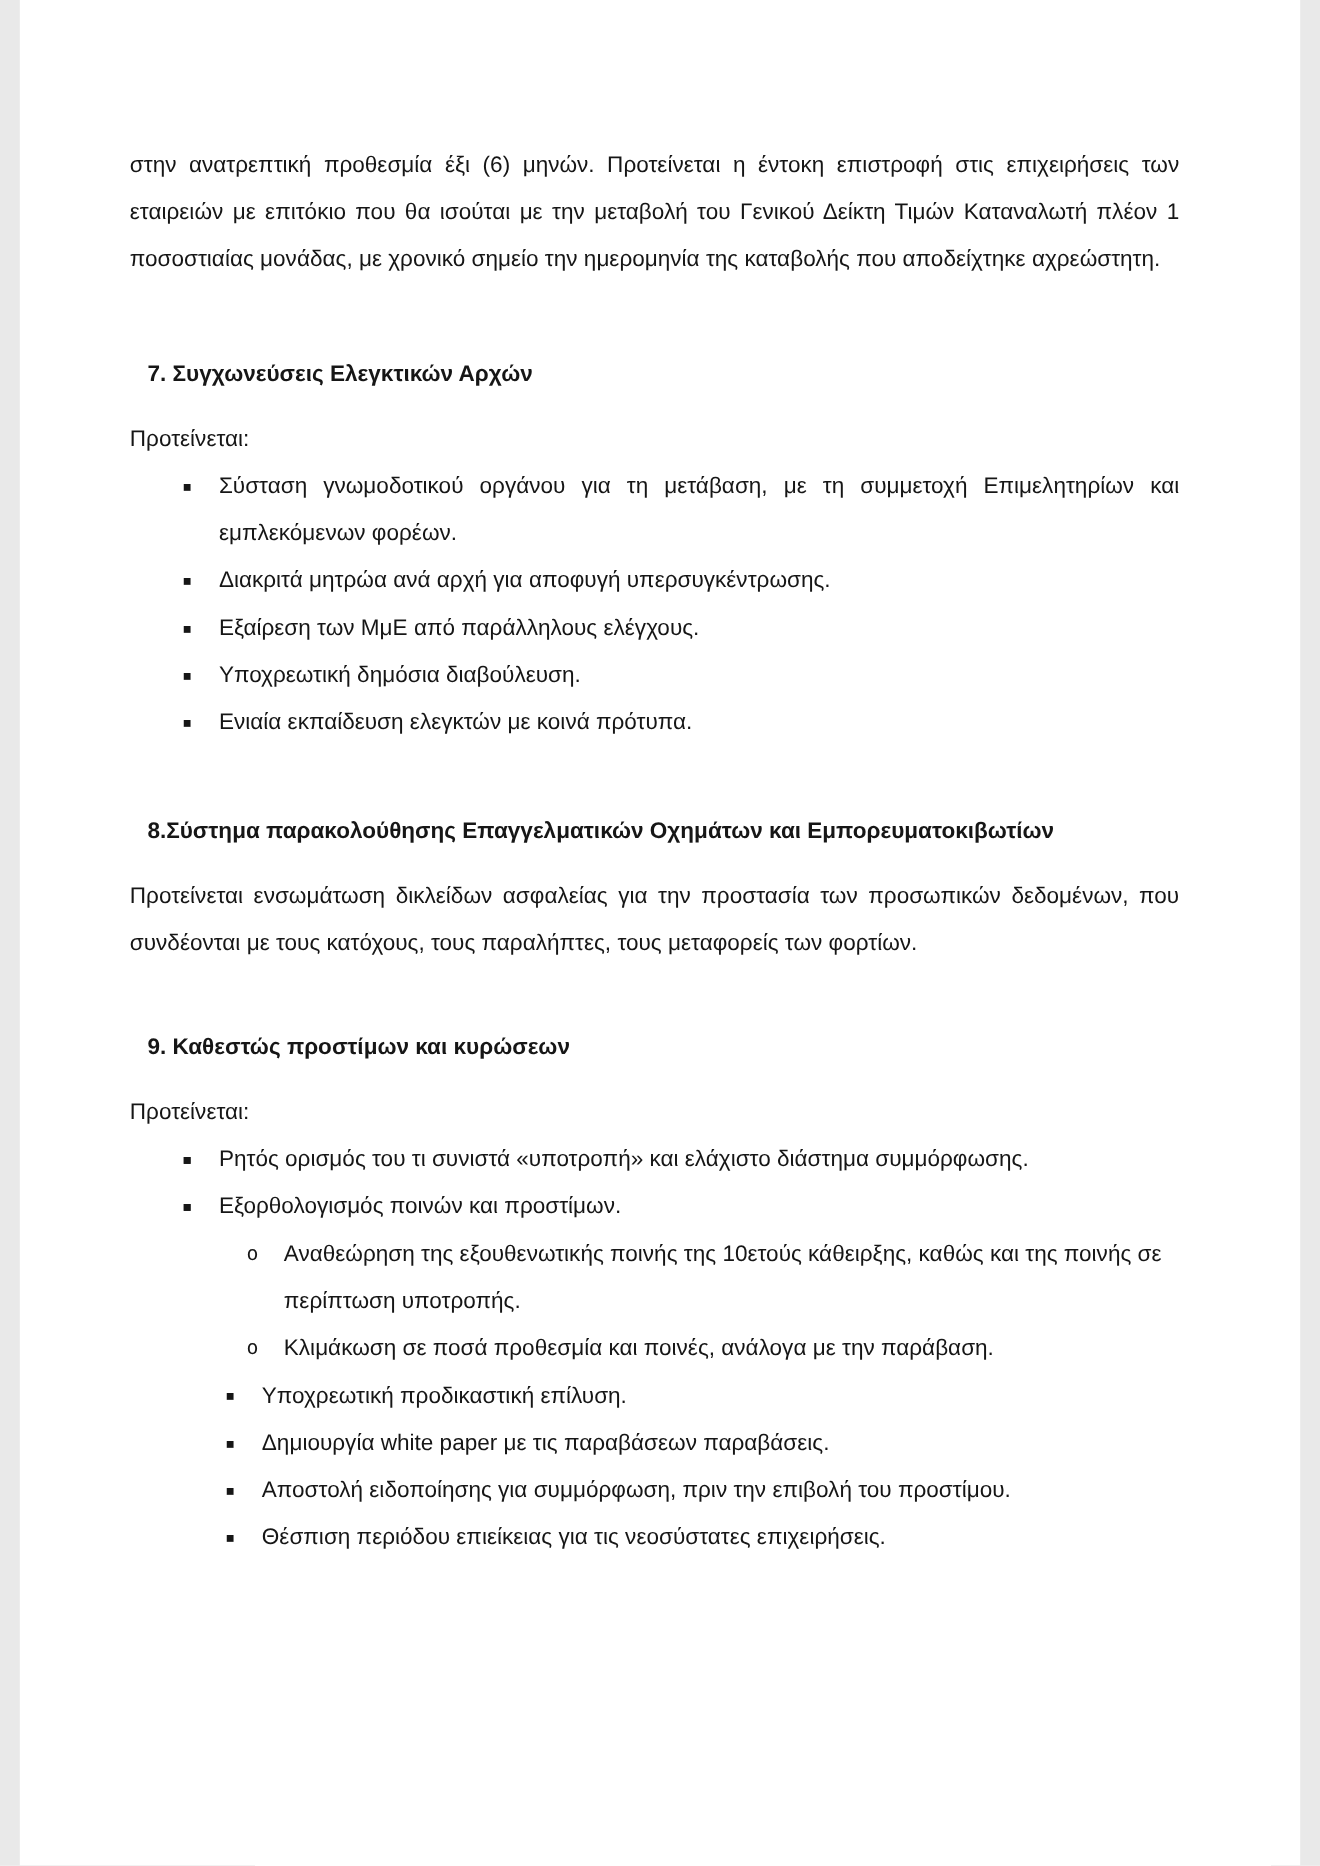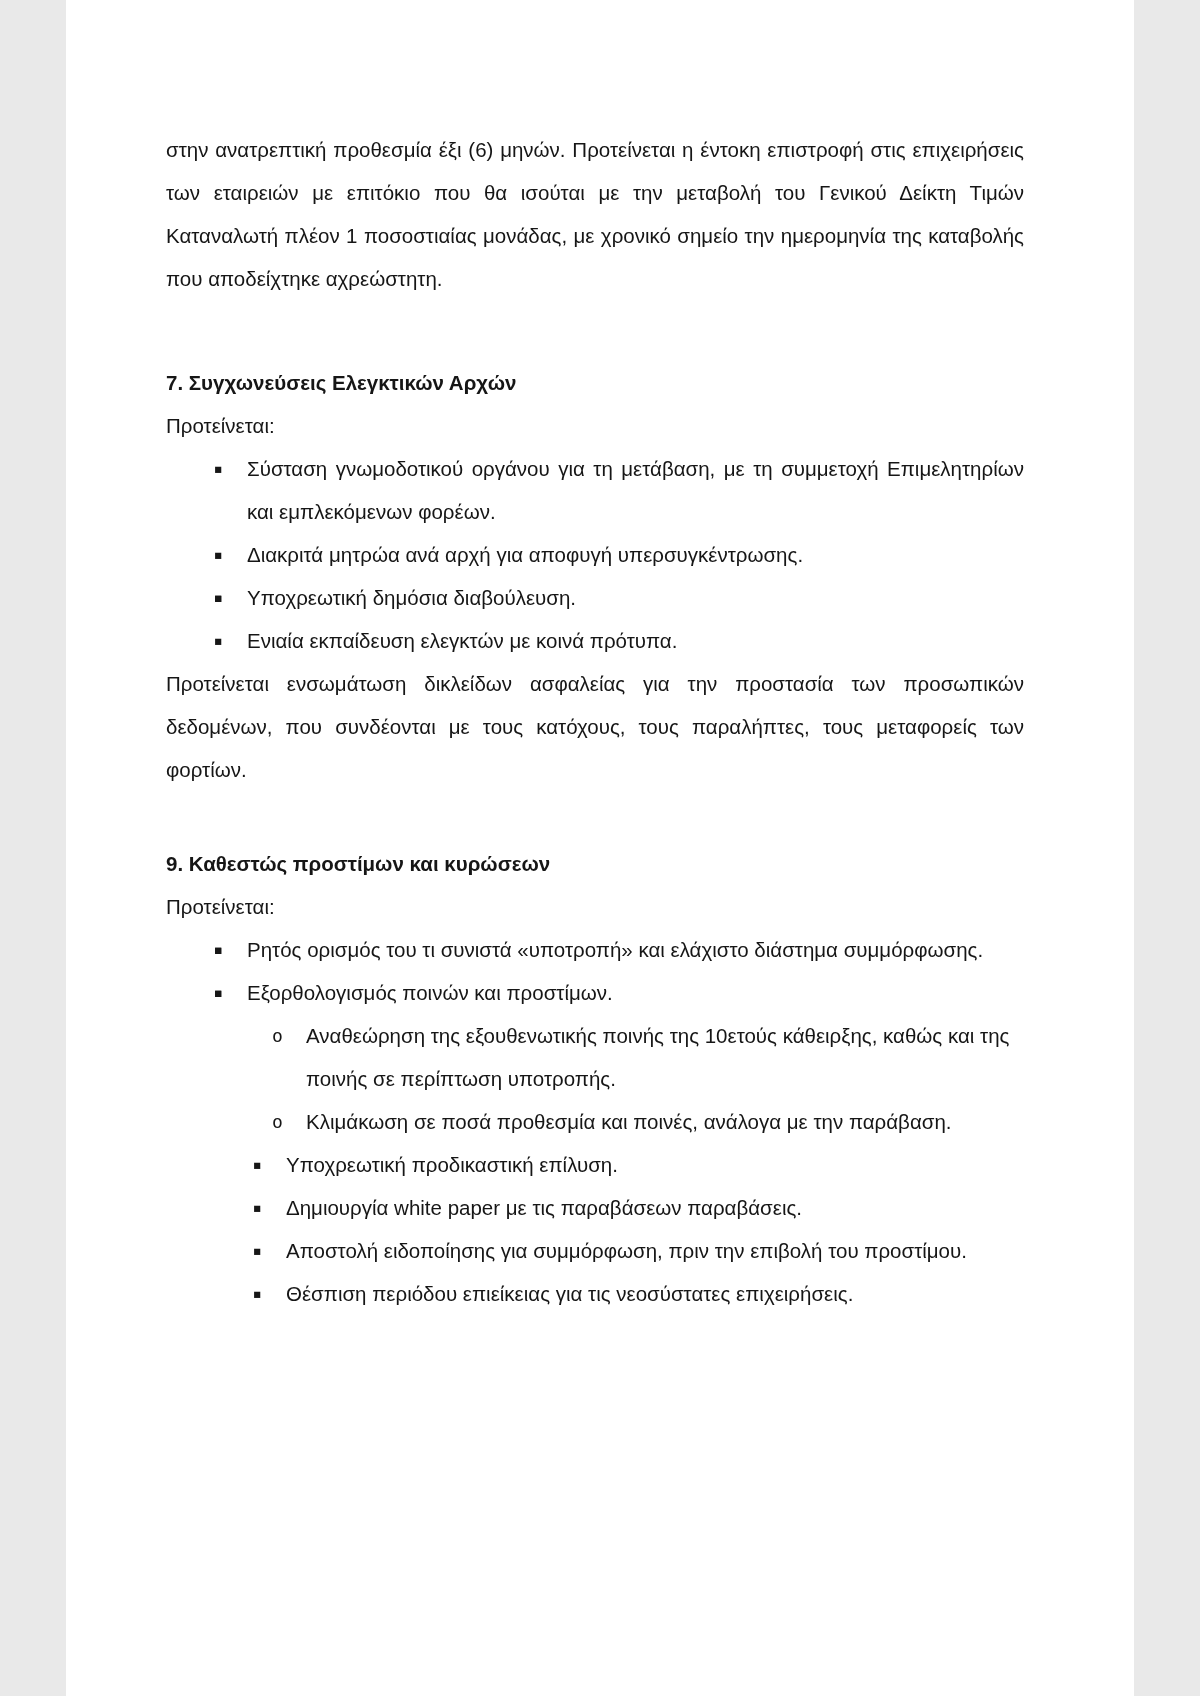--- a/index.html
+++ b/index.html
@@ -1,21 +1,21 @@
 <!DOCTYPE html>
 <html lang="el"><head>
 <meta charset="utf-8">
 <style>
   html, body {
     margin: 0;
     padding: 0;
     background: #e9e9e9;
   }
   .page {
-    width: 1068px;
+    width: 1164px;
     height: 1696px;
     margin: 0 auto;
     background: #ffffff;
     box-sizing: border-box;
     padding: 128px 110px 0 100px;
     font-family: "Liberation Sans", "DejaVu Sans", sans-serif;
     font-size: 20.5px;
     line-height: 43px;
     color: #161616;
     overflow: hidden;
@@ -24,21 +24,21 @@
   .body-text {
     margin: 0;
     text-align: justify;
   }
   .lead {
     text-align: left;
   }
   .heading {
     font-size: 20.5px;
     font-weight: bold;
-    margin: 0;
+    margin: 16px;
     text-align: left;
   }
   .heading.h7 { margin-top: 61px; }
   .heading.h8 { margin-top: 56px; }
   .heading.h9 { margin-top: 51px; }
   .list { margin: 0; }
   .li {
     position: relative;
     margin: 0;
     text-align: justify;
@@ -78,31 +78,33 @@
     <div class="li l1a">
       <span class="marker sq">▪</span>
       <span class="li-text">Σύσταση γνωμοδοτικού οργάνου για τη μετάβαση, με τη συμμετοχή Επιμελητηρίων και εμπλεκόμενων φορέων.</span>
     </div>
     <div class="li l1a">
       <span class="marker sq">▪</span>
       <span class="li-text">Διακριτά μητρώα ανά αρχή για αποφυγή υπερσυγκέντρωσης.</span>
     </div>
     <div class="li l1a">
       <span class="marker sq">▪</span>
+      <span class="li-text">Εξαίρεση των ΜμΕ από παράλληλους ελέγχους.</span>
     </div>
     <div class="li l1a">
       <span class="marker sq">▪</span>
       <span class="li-text">Υποχρεωτική δημόσια διαβούλευση.</span>
     </div>
     <div class="li l1a">
       <span class="marker sq">▪</span>
       <span class="li-text">Ενιαία εκπαίδευση ελεγκτών με κοινά πρότυπα.</span>
     </div>
   </div>
 
+  <h2 class="heading h8">8.Σύστημα παρακολούθησης Επαγγελματικών Οχημάτων και Εμπορευματοκιβωτίων</h2>
   <p class="body-text">Προτείνεται ενσωμάτωση δικλείδων ασφαλείας για την προστασία των προσωπικών δεδομένων, που συνδέονται με τους κατόχους, τους παραλήπτες, τους μεταφορείς των φορτίων.</p>
 
   <h2 class="heading h9">9. Καθεστώς προστίμων και κυρώσεων</h2>
   <p class="body-text lead">Προτείνεται:</p>
 
   <div class="list">
     <div class="li l1a">
       <span class="marker sq">▪</span>
     </div>
     <div class="li l1a">

